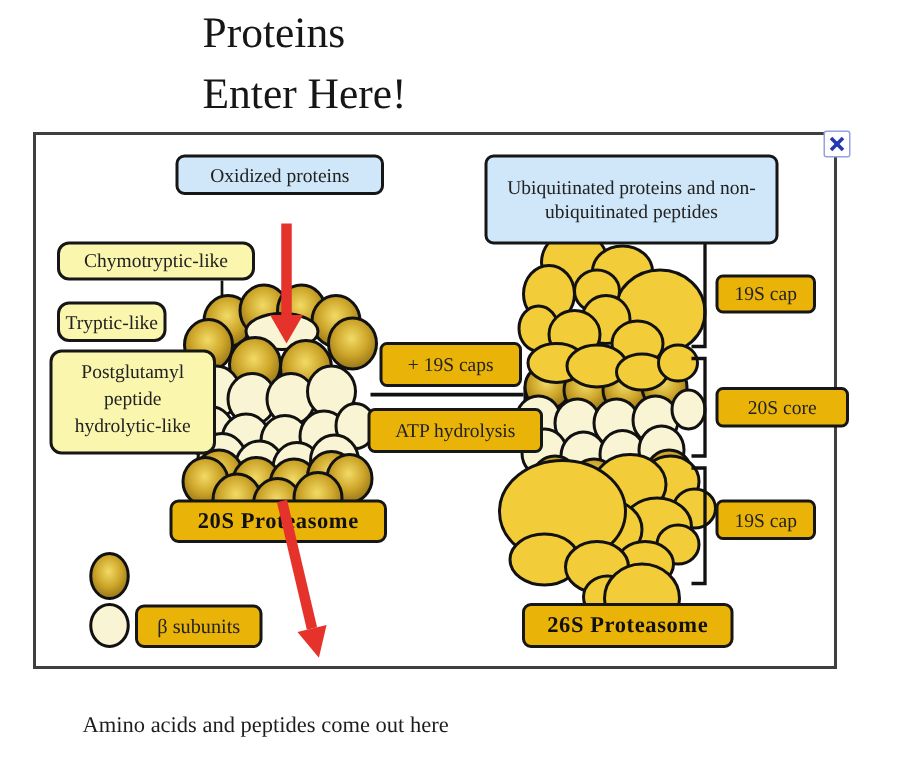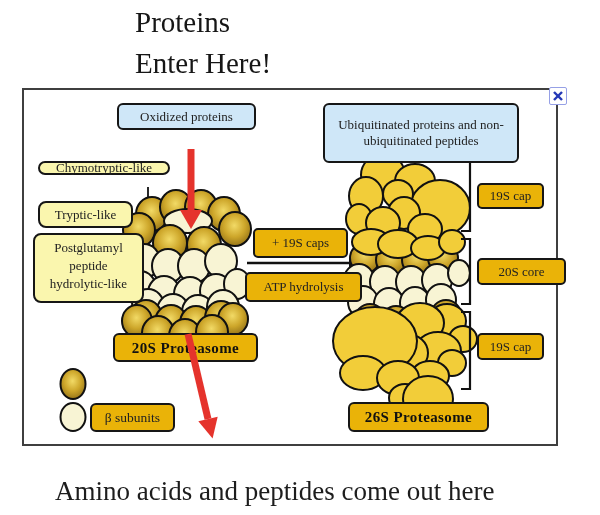--- a/index.html
+++ b/index.html
@@ -1,20 +1,20 @@
 <!DOCTYPE html>
 <html><head>
 <meta charset="utf-8">
 <style>
   html,body{margin:0;padding:0;background:#fff;}
   .page{position:relative;width:600px;height:515px;background:#fff;overflow:hidden;
         font-family:Liberation Serif, serif;}
   .title{position:absolute;left:135px;top:2px;font-size:29px;line-height:41px;
          color:#161616;font-weight:500;}
-  .caption{position:absolute;left:55px;top:476px;font-size:27px;color:#1d1d1d;}
+  .caption{position:absolute;left:55px;top:476px;font-size:15px;color:#1d1d1d;}
   .frame{position:absolute;left:22px;top:88px;width:536px;height:358px;
          border:2px solid #3f3f3f;box-sizing:border-box;background:#fff;z-index:1;}
   svg.art{position:absolute;left:0;top:0;z-index:2;pointer-events:none;}
   svg.overlay{position:absolute;left:0;top:0;z-index:4;pointer-events:none;}
   .box{position:absolute;border:2px solid #161616;box-sizing:border-box;z-index:3;
        display:flex;align-items:center;justify-content:center;text-align:center;
        font-size:13px;line-height:16px;color:#222;background:#eab308;border-radius:5px;}
   .blue{background:#cfe7f8;border-radius:6px;}
   .yellow{background:#faf6ae;border-radius:8px;}
   .bold{font-weight:bold;font-size:15px;letter-spacing:.4px;color:#111;}
@@ -150,23 +150,23 @@
     <g stroke="#111" stroke-width="2">
       <ellipse cx="73" cy="384" rx="12.5" ry="15" fill="url(#gGold)"></ellipse>
       <ellipse cx="73" cy="417" rx="12.5" ry="14" fill="#f8f4d4"></ellipse>
     </g>
   </svg>
 
   <div class="box blue" style="left:117px;top:103px;width:139px;height:27px;">Oxidized proteins</div>
 
   <div class="box blue" style="left:323px;top:103px;width:196px;height:60px;padding:2px 6px;">Ubiquitinated proteins and non-ubiquitinated peptides</div>
 
-  <div class="box yellow" style="left:38px;top:161px;width:132px;height:14px;">Chymotryptic-like</div>
-
-  <div class="box yellow" style="left:38px;top:201px;width:95px;height:27px;">Tryptic-like</div>
+  <div class="box yellow" style="left:38px;top:161px;width:132px;height:26px;">Chymotryptic-like</div>
+
+  <div class="box yellow" style="left:38px;top:201px;width:73px;height:27px;">Tryptic-like</div>
 
   <div class="box yellow left-align" style="left:33px;top:233px;width:111px;height:70px;line-height:18px;">Postglutamyl peptide hydrolytic-like</div>
 
   <div class="box" style="left:253px;top:228px;width:95px;height:30px;">+ 19S caps</div>
 
   <div class="box" style="left:245px;top:272px;width:117px;height:30px;">ATP hydrolysis</div>
 
   <div class="box bold" style="left:113px;top:333px;width:145px;height:29px;border-radius:6px;">20S Proteasome</div>
 
   <div class="box bold" style="left:348px;top:402px;width:141px;height:30px;border-radius:6px;">26S Proteasome</div>

